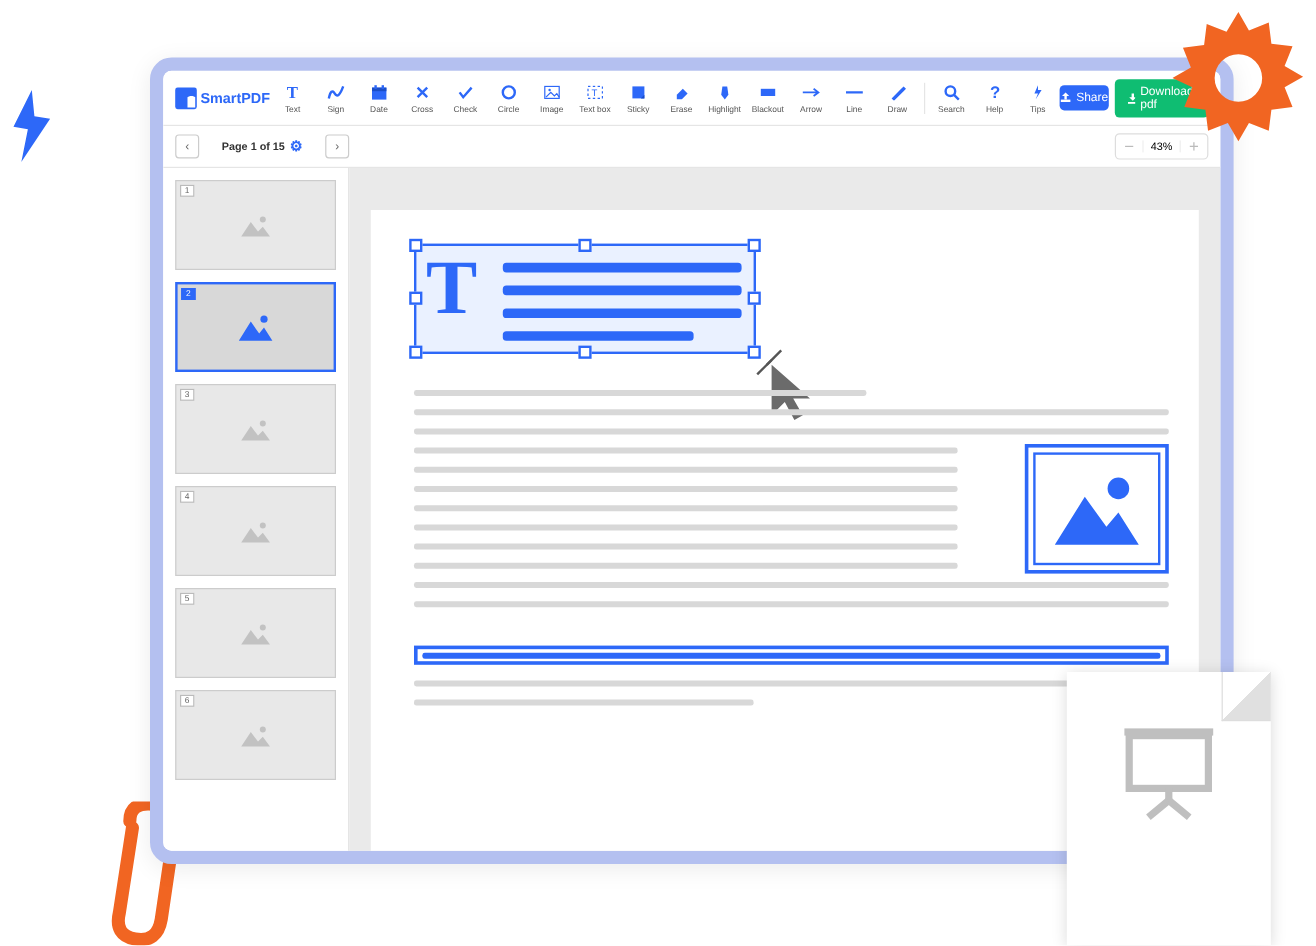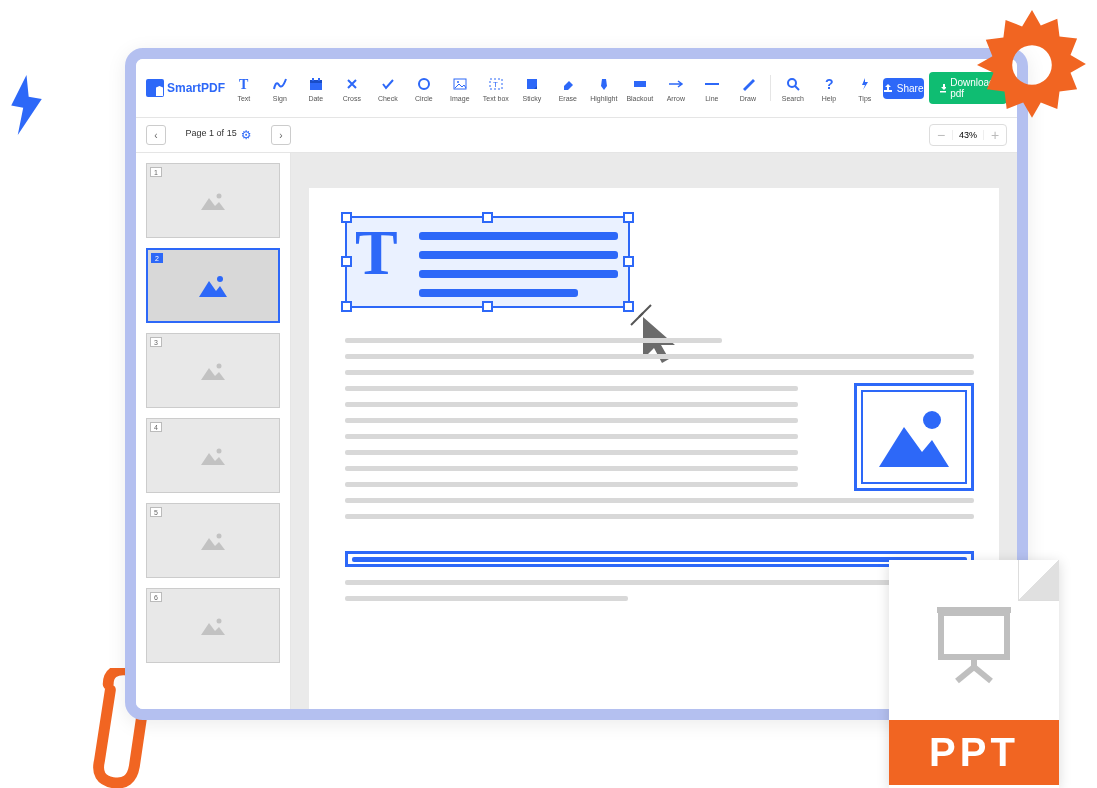--- a/index.html
+++ b/index.html
@@ -4,40 +4,40 @@
 <style>
 * { box-sizing: border-box; margin: 0; padding: 0; }
 body { font-family: Arial, sans-serif; background: #fff; width: 1097px; height: 788px; position: relative; overflow: hidden; }
 
 .deco-gear { position: absolute; top: 10px; right: 10px; z-index: 5; }
 .deco-bolt { position: absolute; top: 75px; left: 4px; z-index: 5; }
 .deco-clip { position: absolute; bottom: 0; left: 85px; z-index: 1; }
 
 .app-frame { position: absolute; top: 48px; left: 125px; width: 903px; height: 672px; border: 11px solid #b4c0f0; border-radius: 18px; background: #fff; overflow: hidden; z-index: 3; box-shadow: 0 4px 20px rgba(0,0,0,0.08); }
 
-.titlebar { height: 59px; background: #fff; display: flex; align-items: center; padding: 0 10px; border-bottom: 1px solid #e5e5e5; }
+.titlebar { height: 46px; background: #fff; display: flex; align-items: center; padding: 0 10px; border-bottom: 1px solid #e5e5e5; }
 .logo-area { display: flex; align-items: center; gap: 3px; width: 115px; }
 .logo-icon { width: 18px; height: 18px; background: #2d68f8; position: relative; border-radius: 2px; }
 .logo-icon::after { content: ""; position: absolute; right: 1px; bottom: 1px; width: 7px; height: 10px; background: #fff; clip-path: polygon(50% 0, 100% 15%, 100% 100%, 0 100%, 0 15%); }
 .logo-text { font-weight: bold; font-size: 12px; color: #2d68f8; }
 
 .toolbar { display: flex; align-items: center; gap: 0; flex: 1; }
 .tool { display: flex; flex-direction: column; align-items: center; justify-content: center; width: 36px; height: 40px; cursor: pointer; }
 .tool-ico { height: 18px; display: flex; align-items: center; justify-content: center; }
 .tool-lbl { font-size: 7px; color: #555; margin-top: 2px; }
 .tool-sep { width: 1px; height: 26px; background: #e5e5e5; margin: 0 4px; }
 
 .right-actions { display: flex; align-items: center; gap: 5px; margin-left: auto; }
 .btn-share { background: #2d68f8; color: #fff; border-radius: 4px; padding: 5px 0; font-size: 10px; display: flex; align-items: flex-start; gap: 4px; cursor: pointer; }
 .btn-dl { background: #0fbd72; color: #fff; border-radius: 4px; padding: 5px 10px; font-size: 10px; display: flex; align-items: center; gap: 4px; cursor: pointer; }
 
 .navbar { height: 35px; display: flex; align-items: center; border-bottom: 1px solid #e5e5e5; background: #fff; padding: 0 10px; }
 .sidebar-nav { width: 145px; display: flex; align-items: center; gap: 8px; }
 .nav-btn { width: 20px; height: 20px; border: 1px solid #ccc; border-radius: 3px; display: flex; align-items: center; justify-content: center; font-size: 10px; color: #666; cursor: pointer; background: #fff; }
-.page-indicator { font-size: 9px; color: #333; flex: 1; text-align: center; display: flex; justify-content: center; gap: 4px; }
+.page-indicator { font-size: 9px; color: #333; flex: 1; text-align: center; display: flex; align-items: center; justify-content: center; gap: 4px; font-weight: bold; }
 .gear-small { color: #2d68f8; font-size: 12px; }
 .zoom-box { margin-left: auto; display: flex; align-items: center; border: 1px solid #ddd; border-radius: 4px; height: 22px; }
 .zoom-btn { width: 22px; text-align: center; color: #bbb; font-size: 14px; cursor: pointer; }
 .zoom-val { font-size: 9px; padding: 0 6px; border-left: 1px solid #eee; border-right: 1px solid #eee; }
 
 .workspace { display: flex; height: calc(100% - 80px); }
 .sidebar { width: 155px; border-right: 1px solid #e5e5e5; background: #fff; padding: 10px; overflow-y: hidden; }
 .thumb { border: 1px solid #ccc; background: #e8e8e8; height: 75px; margin-bottom: 10px; position: relative; display: flex; align-items: center; justify-content: center; }
 .thumb .num { position: absolute; top: 3px; left: 3px; font-size: 7px; border: 1px solid #bbb; width: 12px; height: 10px; display: flex; align-items: center; justify-content: center; color: #666; background: #fff; }
 .thumb.selected { border: 2px solid #2d68f8; background: #d8d8d8; }
@@ -391,14 +391,13 @@
 <div class="ppt-file">
   <div class="ppt-icon-area">
     <svg width="90" height="90">
       <rect x="12" y="18" width="66" height="44" fill="none" stroke="#bfbfbf" stroke-width="6"></rect>
       <rect x="8" y="12" width="74" height="6" fill="#bfbfbf"></rect>
       <line x1="45" y1="62" x2="45" y2="74" stroke="#bfbfbf" stroke-width="6"></line>
       <line x1="45" y1="72" x2="28" y2="86" stroke="#bfbfbf" stroke-width="6"></line>
       <line x1="45" y1="72" x2="62" y2="86" stroke="#bfbfbf" stroke-width="6"></line>
     </svg>
   </div>
-  <div class="ppt-label">PPT</div>
 </div>
 
 </body></html>

